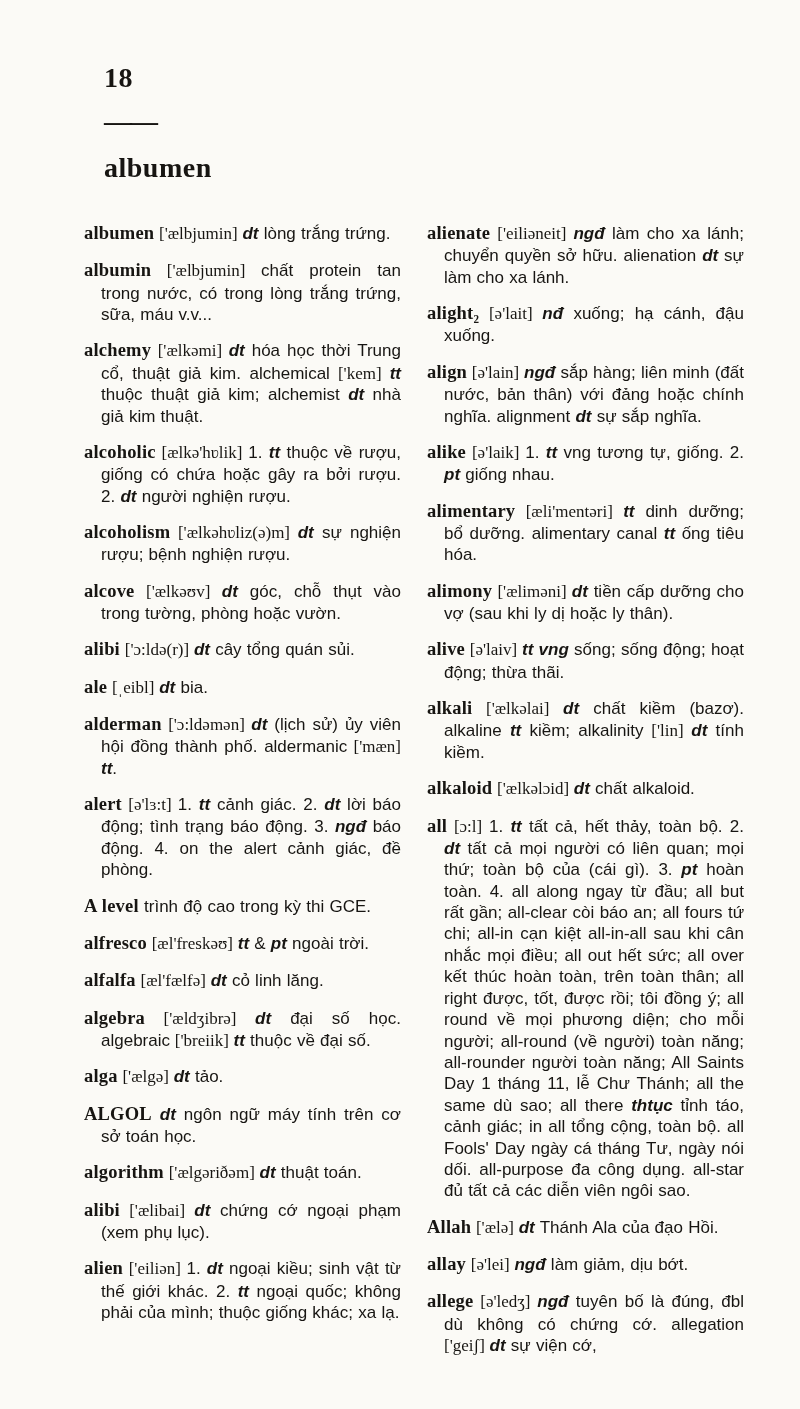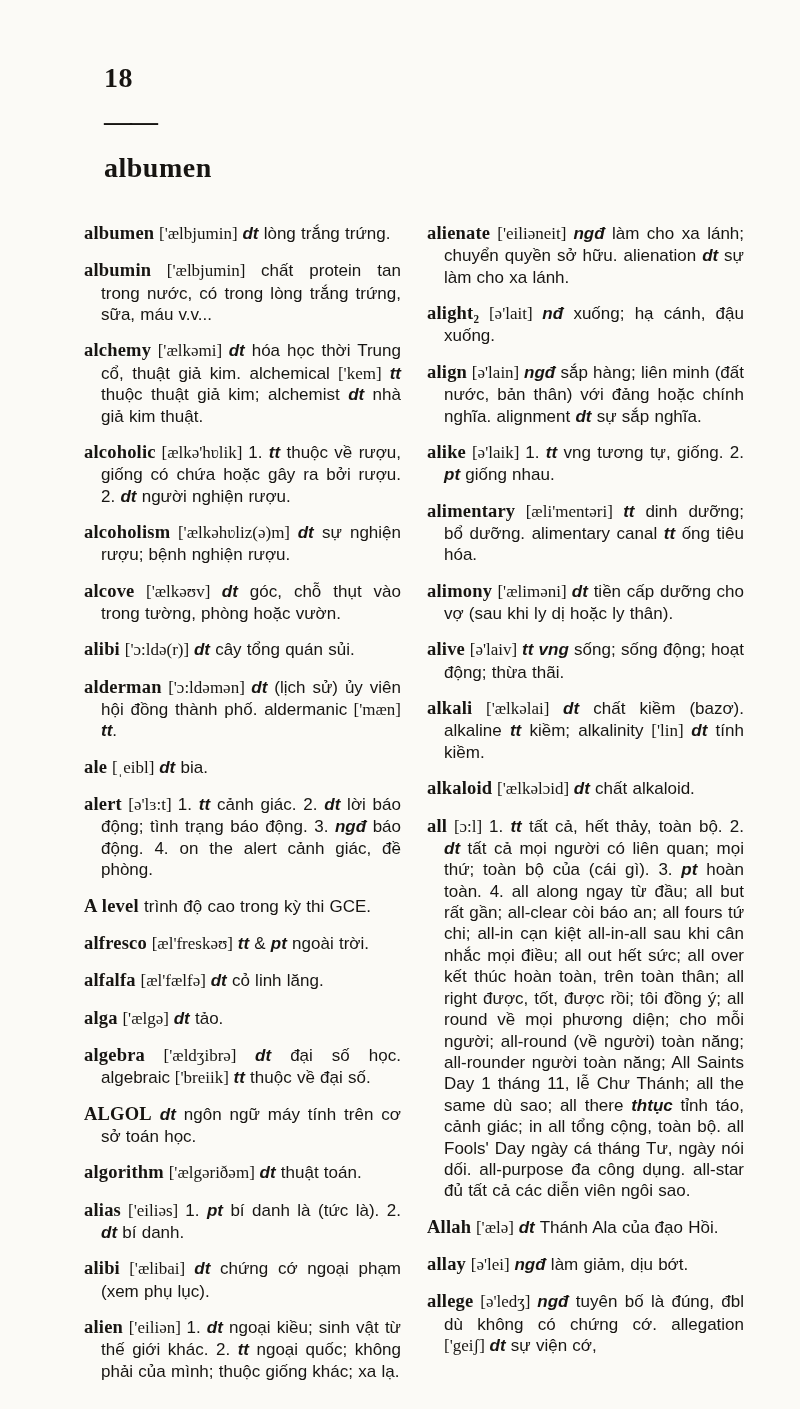--- a/index.html
+++ b/index.html
@@ -64,31 +64,30 @@
 
   <div class="columns">
     <div class="col">
         <p class="entry"><span class="hw">albumen</span><span class="pr"> ['ælbjumin] </span><span class="pos">dt</span><span> lòng trắng trứng.</span></p>
         <p class="entry"><span class="hw">albumin</span><span class="pr"> ['ælbjumin] </span><span>chất protein tan trong nước, có trong lòng trắng trứng, sữa, máu v.v...</span></p>
         <p class="entry"><span class="hw">alchemy</span><span class="pr"> ['ælkəmi] </span><span class="pos">dt</span><span> hóa học thời Trung cổ, thuật giả kim. </span><span class="sub">alchemical</span><span class="pr"> ['kem] </span><span class="pos">tt</span><span> thuộc thuật giả kim; </span><span class="sub">alchemist</span><span> </span><span class="pos">dt</span><span> nhà giả kim thuật.</span></p>
         <p class="entry"><span class="hw">alcoholic</span><span class="pr"> [ælkə'hʋlik] </span><span class="sub">1. </span><span class="pos">tt</span><span> thuộc về rượu, giống có chứa hoặc gây ra bởi rượu. </span><span class="sub">2. </span><span class="pos">dt</span><span> người nghiện rượu.</span></p>
         <p class="entry"><span class="hw">alcoholism</span><span class="pr"> ['ælkəhʋliz(ə)m] </span><span class="pos">dt</span><span> sự nghiện rượu; bệnh nghiện rượu.</span></p>
         <p class="entry"><span class="hw">alcove</span><span class="pr"> ['ælkəʊv] </span><span class="pos">dt</span><span> góc, chỗ thụt vào trong tường, phòng hoặc vườn.</span></p>
         <p class="entry"><span class="hw">alibi</span><span class="pr"> ['ɔ:ldə(r)] </span><span class="pos">dt</span><span> cây tổng quán sủi.</span></p>
+        <p class="entry"><span class="hw">ale</span><span class="pr"> [ˌeibl] </span><span class="pos">dt</span><span> bia.</span></p>
         <p class="entry"><span class="hw">alderman</span><span class="pr"> ['ɔ:ldəmən] </span><span class="pos">dt</span><span> (lịch sử) ủy viên hội đồng thành phố. </span><span class="sub">aldermanic</span><span class="pr"> ['mæn] </span><span class="pos">tt</span><span>.</span></p>
-        <p class="entry"><span class="hw">ale</span><span class="pr"> [ˌeibl] </span><span class="pos">dt</span><span> bia.</span></p>
         <p class="entry"><span class="hw">alert</span><span class="pr"> [ə'lɜ:t] </span><span class="sub">1. </span><span class="pos">tt</span><span> cảnh giác. </span><span class="sub">2. </span><span class="pos">dt</span><span> lời báo động; tình trạng báo động. </span><span class="sub">3. </span><span class="pos">ngđ</span><span> báo động. </span><span class="sub">4. on the alert</span><span> cảnh giác, đề phòng.</span></p>
         <p class="entry"><span class="hw">A level</span><span> trình độ cao trong kỳ thi GCE.</span></p>
         <p class="entry"><span class="hw">alfresco</span><span class="pr"> [æl'freskəʊ] </span><span class="pos">tt</span><span> &amp; </span><span class="pos">pt</span><span> ngoài trời.</span></p>
         <p class="entry"><span class="hw">alfalfa</span><span class="pr"> [æl'fælfə] </span><span class="pos">dt</span><span> cỏ linh lăng.</span></p>
+        <p class="entry"><span class="hw">algebra</span><span class="pr"> ['ældʒibrə] </span><span class="pos">dt</span><span> đại số học. </span><span class="sub">algebraic</span><span class="pr"> ['breiik] </span><span class="pos">tt</span><span> thuộc về đại số.</span></p>
         <p class="entry"><span class="hw">alga</span><span class="pr"> ['ælgə] </span><span class="pos">dt</span><span> tảo.</span></p>
-        <p class="entry"><span class="hw">algebra</span><span class="pr"> ['ældʒibrə] </span><span class="pos">dt</span><span> đại số học. </span><span class="sub">algebraic</span><span class="pr"> ['breiik] </span><span class="pos">tt</span><span> thuộc về đại số.</span></p>
         <p class="entry"><span class="hw">ALGOL</span><span> </span><span class="pos">dt</span><span> ngôn ngữ máy tính trên cơ sở toán học.</span></p>
         <p class="entry"><span class="hw">algorithm</span><span class="pr"> ['ælgəriðəm] </span><span class="pos">dt</span><span> thuật toán.</span></p>
-        <p class="entry"><span class="hw">alias</span><span class="pr"> ['eiliəs] </span><span class="sub">1. </span><span class="pos">pt</span><span> bí danh là (tức là). </span><span class="sub">2. </span><span class="pos">dt</span><span> bí danh.</span></p>
         <p class="entry"><span class="hw">alibi</span><span class="pr"> ['ælibai] </span><span class="pos">dt</span><span> chứng cớ ngoại phạm (xem phụ lục).</span></p>
         <p class="entry"><span class="hw">alien</span><span class="pr"> ['eiliən] </span><span class="sub">1. </span><span class="pos">dt</span><span> ngoại kiều; sinh vật từ thế giới khác. </span><span class="sub">2. </span><span class="pos">tt</span><span> ngoại quốc; không phải của mình; thuộc giống khác; xa lạ.</span></p>
       </div>
     <div class="col">
         <p class="entry"><span class="hw">alienate</span><span class="pr"> ['eiliəneit] </span><span class="pos">ngđ</span><span> làm cho xa lánh; chuyển quyền sở hữu. </span><span class="sub">alienation</span><span> </span><span class="pos">dt</span><span> sự làm cho xa lánh.</span></p>
         <p class="entry"><span class="hw">alight₂</span><span class="pr"> [ə'lait] </span><span class="pos">nđ</span><span> xuống; hạ cánh, đậu xuống.</span></p>
         <p class="entry"><span class="hw">align</span><span class="pr"> [ə'lain] </span><span class="pos">ngđ</span><span> sắp hàng; liên minh (đất nước, bản thân) với đảng hoặc chính nghĩa. </span><span class="sub">alignment</span><span> </span><span class="pos">dt</span><span> sự sắp nghĩa.</span></p>
         <p class="entry"><span class="hw">alike</span><span class="pr"> [ə'laik] </span><span class="sub">1. </span><span class="pos">tt</span><span> vng tương tự, giống. </span><span class="sub">2. </span><span class="pos">pt</span><span> giống nhau.</span></p>
         <p class="entry"><span class="hw">alimentary</span><span class="pr"> [æli'mentəri] </span><span class="pos">tt</span><span> dinh dưỡng; bổ dưỡng. </span><span class="sub">alimentary canal</span><span> </span><span class="pos">tt</span><span> ống tiêu hóa.</span></p>
         <p class="entry"><span class="hw">alimony</span><span class="pr"> ['æliməni] </span><span class="pos">dt</span><span> tiền cấp dưỡng cho vợ (sau khi ly dị hoặc ly thân).</span></p>

